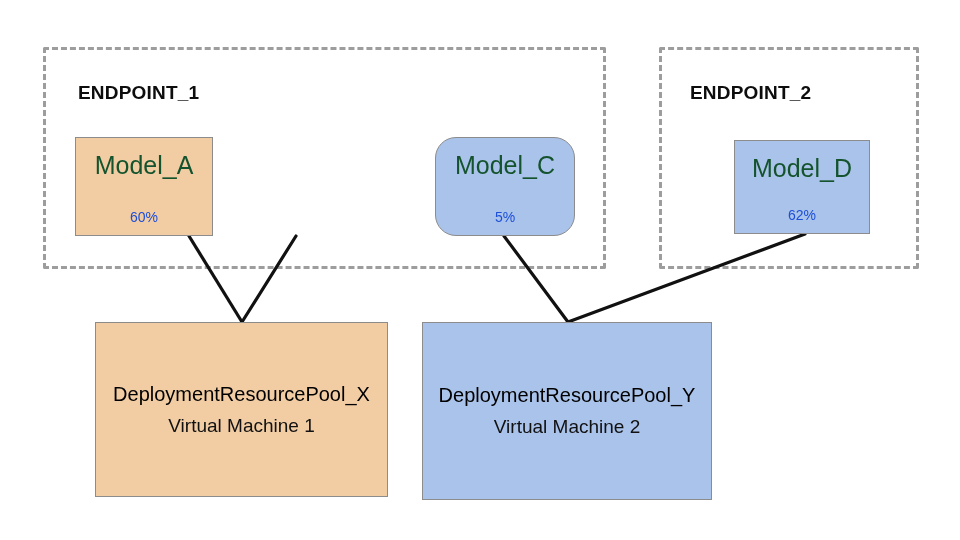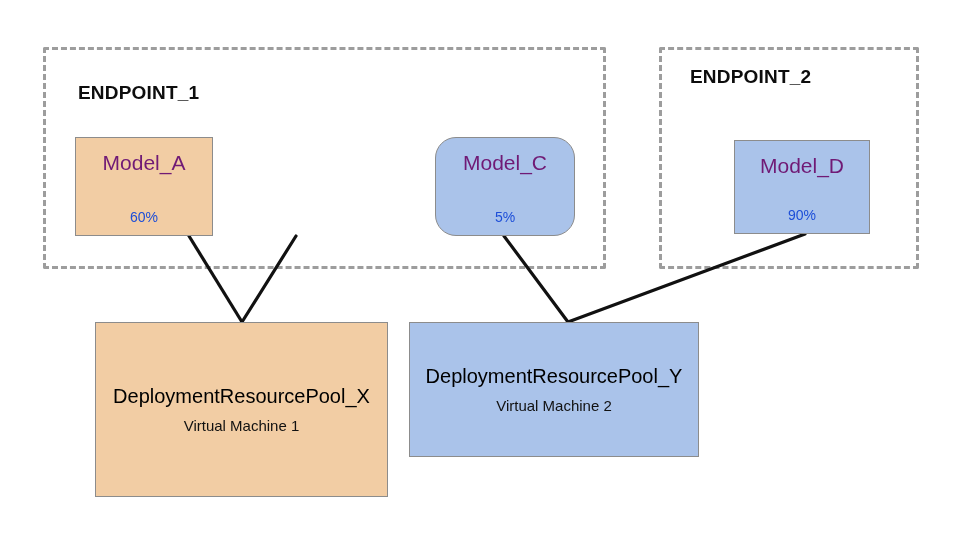--- a/index.html
+++ b/index.html
@@ -44,22 +44,22 @@
   .model-box {
     position: absolute;
     box-sizing: border-box;
     border: 1.5px solid #8c8c8c;
     display: flex;
     flex-direction: column;
     align-items: center;
     justify-content: flex-start;
   }
   .model-box .model-name {
-    font-size: 21px;
-    color: #701a75;
+    font-size: 25px;
+    color: #14532d;
     margin-top: 13px;
     white-space: nowrap;
   }
   .model-box .model-pct {
     font-size: 14px;
     color: #1d4ed8;
     position: absolute;
     bottom: 10px;
     white-space: nowrap;
   }
@@ -71,59 +71,59 @@
     flex-direction: column;
     align-items: center;
     justify-content: center;
   }
   .pool-box .pool-name {
     font-size: 20px;
     color: #000000;
     white-space: nowrap;
   }
   .pool-box .pool-sub {
-    font-size: 15px;
+    font-size: 19px;
     color: #111111;
     margin-top: 9px;
     white-space: nowrap;
   }
 </style>
 </head>
 <body>
 
 <div id="canvas">
 
   <div class="endpoint-group" id="grp-0" style="left: 43px; top: 47px; width: 563px; height: 222px; border-color: rgb(157, 157, 157);"></div>
   <div class="endpoint-title" id="grptitle-0" style="left: 78px; top: 82px;">ENDPOINT_1</div>
 
   <div class="endpoint-group" id="grp-1" style="left: 659px; top: 47px; width: 260px; height: 222px; border-color: rgb(157, 157, 157);"></div>
-  <div class="endpoint-title" id="grptitle-1" style="left: 690px; top: 66px;">ENDPOINT_2</div>
+  <div class="endpoint-title" id="grptitle-1" style="left: 690px; top: 82px;">ENDPOINT_2</div>
 
   <svg class="edges" viewBox="0 0 960 540">
     <line id="edge-0" stroke="#111111" stroke-width="3.2" stroke-linecap="round" x1="189" y1="236" x2="242" y2="322"></line>
     <line id="edge-1" stroke="#111111" stroke-width="3.2" stroke-linecap="round" x1="296" y1="236" x2="242" y2="322"></line>
     <line id="edge-2" stroke="#111111" stroke-width="3.2" stroke-linecap="round" x1="504" y1="236" x2="568" y2="322"></line>
     <line id="edge-3" stroke="#111111" stroke-width="3.2" stroke-linecap="round" x1="805" y1="234" x2="568" y2="322"></line>
   </svg>
 
   <div class="model-box" id="model-0" style="left: 75px; top: 137px; width: 138px; height: 99px; background: rgb(242, 205, 164); border-color: rgb(140, 140, 140);">
     <span class="model-name">Model_A</span>
     <span class="model-pct">60%</span>
   </div>
   <div class="model-box" id="model-2" style="left: 435px; top: 137px; width: 140px; height: 99px; background: rgb(170, 195, 234); border-color: rgb(140, 140, 140); border-radius: 21px;">
     <span class="model-name">Model_C</span>
     <span class="model-pct">5%</span>
   </div>
   <div class="model-box" id="model-3" style="left: 722px; top: 140px; width: 136px; height: 94px; background: rgb(170, 195, 234); border-color: rgb(140, 140, 140); margin-left: 12px;">
     <span class="model-name">Model_D</span>
-    <span class="model-pct">90%</span>
+    <span class="model-pct">62%</span>
   </div>
 
   <div class="pool-box" id="pool-0" style="left: 95px; top: 322px; width: 293px; height: 175px; background: rgb(242, 205, 164); border-color: rgb(140, 140, 140);">
     <span class="pool-name">DeploymentResourcePool_X</span>
     <span class="pool-sub">Virtual Machine 1</span>
   </div>
-  <div class="pool-box" id="pool-1" style="left: 409px; top: 322px; width: 290px; height: 135px; background: rgb(170, 195, 234); border-color: rgb(140, 140, 140);">
+  <div class="pool-box" id="pool-1" style="left: 422px; top: 322px; width: 290px; height: 178px; background: rgb(170, 195, 234); border-color: rgb(140, 140, 140);">
     <span class="pool-name">DeploymentResourcePool_Y</span>
     <span class="pool-sub">Virtual Machine 2</span>
   </div>
 
 </div>
 
 </body></html>

